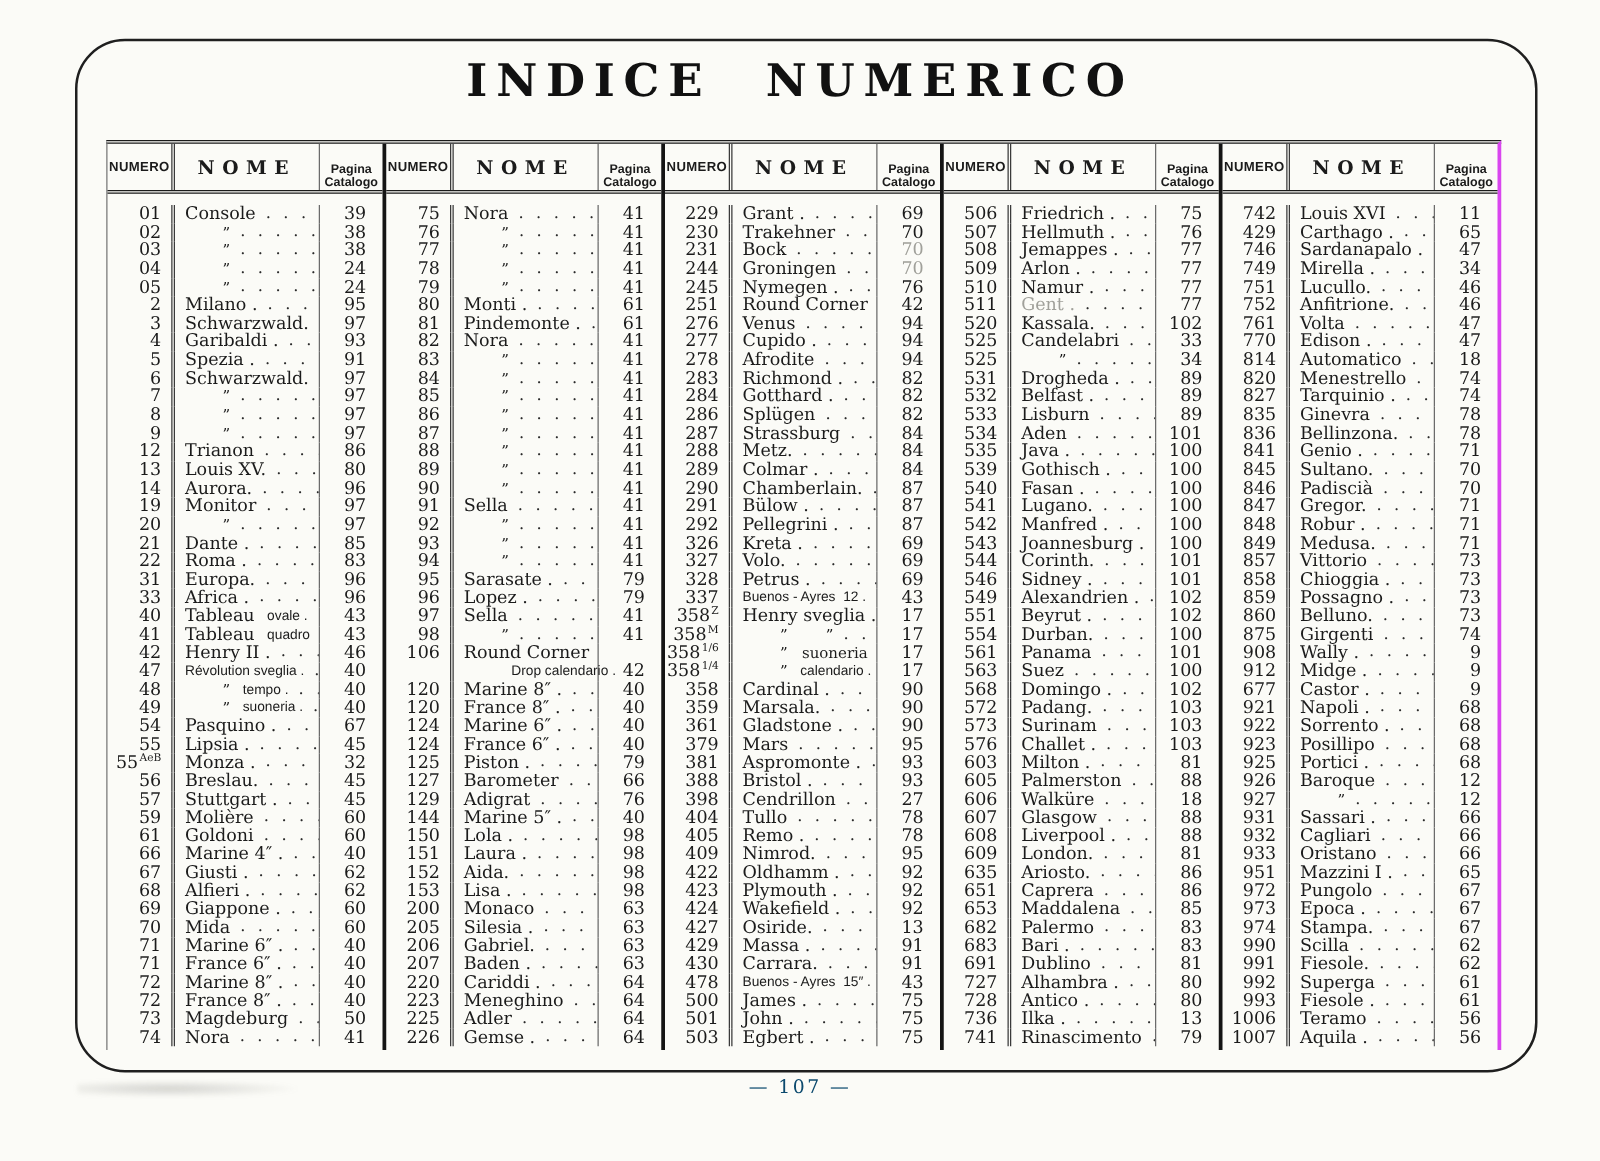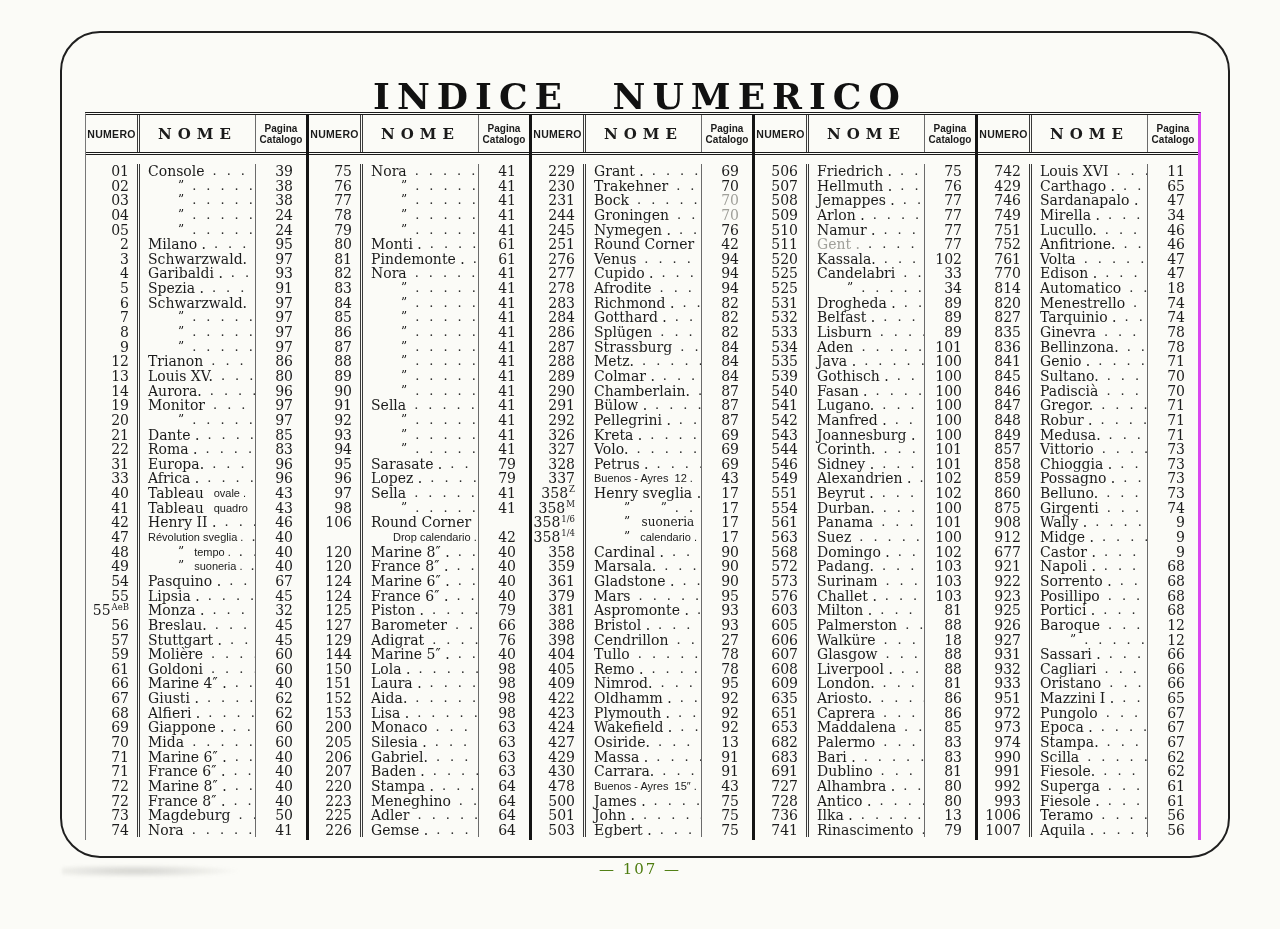--- a/index.html
+++ b/index.html
@@ -6,57 +6,57 @@
   body{
     width:1280px;height:929px;position:relative;overflow:hidden;
     background:#fbfbf7;color:#1b1b1b;
     font-family:"DejaVu Serif","Liberation Serif",serif;
   }
   .border-frame{
     position:absolute;left:60px;top:31px;width:1166px;height:823px;
     border:2px solid #1f1f1f;border-radius:40px;background:transparent;
   }
   .title{
-    position:absolute;top:75px;left:0;right:0;margin:0;text-align:center;
+    position:absolute;top:44px;left:0;right:0;margin:0;text-align:center;
     font-size:36px;font-weight:bold;letter-spacing:7px;word-spacing:24px;color:#111;
   }
   .index-table{
     position:absolute;left:85px;top:112px;width:1112px;display:flex;
     border-top:3px double #1a1a1a;border-left:1px solid #777;border-right:3px solid #d946ef;
     background:transparent;
   }
   .col-group{flex:1 1 0;min-width:0;border-right:3px solid #141414}
   .col-group:last-child{border-right:none}
   .group-header{display:flex;height:37px;border-bottom:3px double #1a1a1a;align-items:stretch}
   .cell{box-sizing:border-box}
   .c-num{width:54px;flex:none;text-align:right;padding-right:8px;border-right:3px double #3a3a3a}
   .c-nome{flex:1 1 auto;min-width:0;padding-left:8px;border-right:1px solid #6b6b6b;display:flex;flex-direction:column;justify-content:center}
   .c-page{width:50px;flex:none;text-align:right;padding-right:13px}
   .group-header .c-num{display:flex;align-items:center;justify-content:center;text-align:center;padding:0;
     font-family:"Liberation Sans",sans-serif;font-size:10.5px;font-weight:bold;letter-spacing:.3px}
   .group-header .c-nome{align-items:center;justify-content:center;padding:0;flex-direction:row;
     font-size:15px;font-weight:bold;letter-spacing:6px}
-  .group-header .c-page{display:flex;flex-direction:column;align-items:center;justify-content:center;text-align:center;padding:0;
+  .group-header .c-page{display:flex;flex-direction:column;align-items:center;justify-content:flex-end;text-align:center;padding:0;
     font-family:"Liberation Sans",sans-serif;font-size:10px;font-weight:bold;line-height:11px}
   .group-header .c-page span{display:block}
   .col-body{padding-top:9px;padding-bottom:3px}
   .row{display:flex;height:14.65px;line-height:14.6px;font-size:14px}
   .row.two{height:29.3px}
   .row .c-nome{justify-content:flex-start}
   .row.two .c-page{display:flex;align-items:flex-end;justify-content:flex-end}
   .nline{display:flex;min-width:0;line-height:14.6px}
   .nm{white-space:pre;flex:none}
   .nm.ditto{margin-left:30px;font-size:12px}
   .nm.cond{font-family:"Liberation Sans",sans-serif;font-size:11px}
   .nsm{font-family:"Liberation Sans",sans-serif;font-size:11px;white-space:pre;flex:none;margin-left:10px}
-  .nsm.ind{margin-left:22px}
+  .nsm.ind{margin-left:38px}
   .leader{flex:1 1 auto;min-width:0;overflow:hidden;white-space:nowrap;letter-spacing:10px;padding-left:8px;font-size:13px;color:#2a2a2a}
   sup{font-size:8.5px;line-height:0;margin-left:1px;letter-spacing:0}
   .fade{color:#a0a09a}
-  .page-footer{position:absolute;top:860px;left:0;right:0;text-align:center;font-size:15px;letter-spacing:2px;color:#4d7c0f}
+  .page-footer{position:absolute;top:860px;left:0;right:0;text-align:center;font-size:15px;letter-spacing:2px;color:#0c4a6e}
   .smudge{position:absolute;left:62px;top:864px;width:180px;height:14px;
     background:radial-gradient(ellipse at 40% 50%, rgba(110,110,105,.28), rgba(110,110,105,0) 70%);
     filter:blur(1.5px)}
 </style>
 </head>
 <body>
 
 <div class="border-frame"></div>
 <h1 class="title">INDICE NUMERICO</h1>
 
@@ -957,21 +957,21 @@
               <div class="nm">Baden .</div>
               <div class="leader">........................................</div>
             </div>
           </div>
           <div class="cell c-page">63</div>
         </div>
         <div class="row">
           <div class="cell c-num">220</div>
           <div class="cell c-nome">
             <div class="nline">
-              <div class="nm">Stampa .</div>
+              <div class="nm">Cariddi .</div>
               <div class="leader">........................................</div>
             </div>
           </div>
           <div class="cell c-page">64</div>
         </div>
         <div class="row">
           <div class="cell c-num">223</div>
           <div class="cell c-nome">
             <div class="nline">
               <div class="nm">Meneghino</div>

